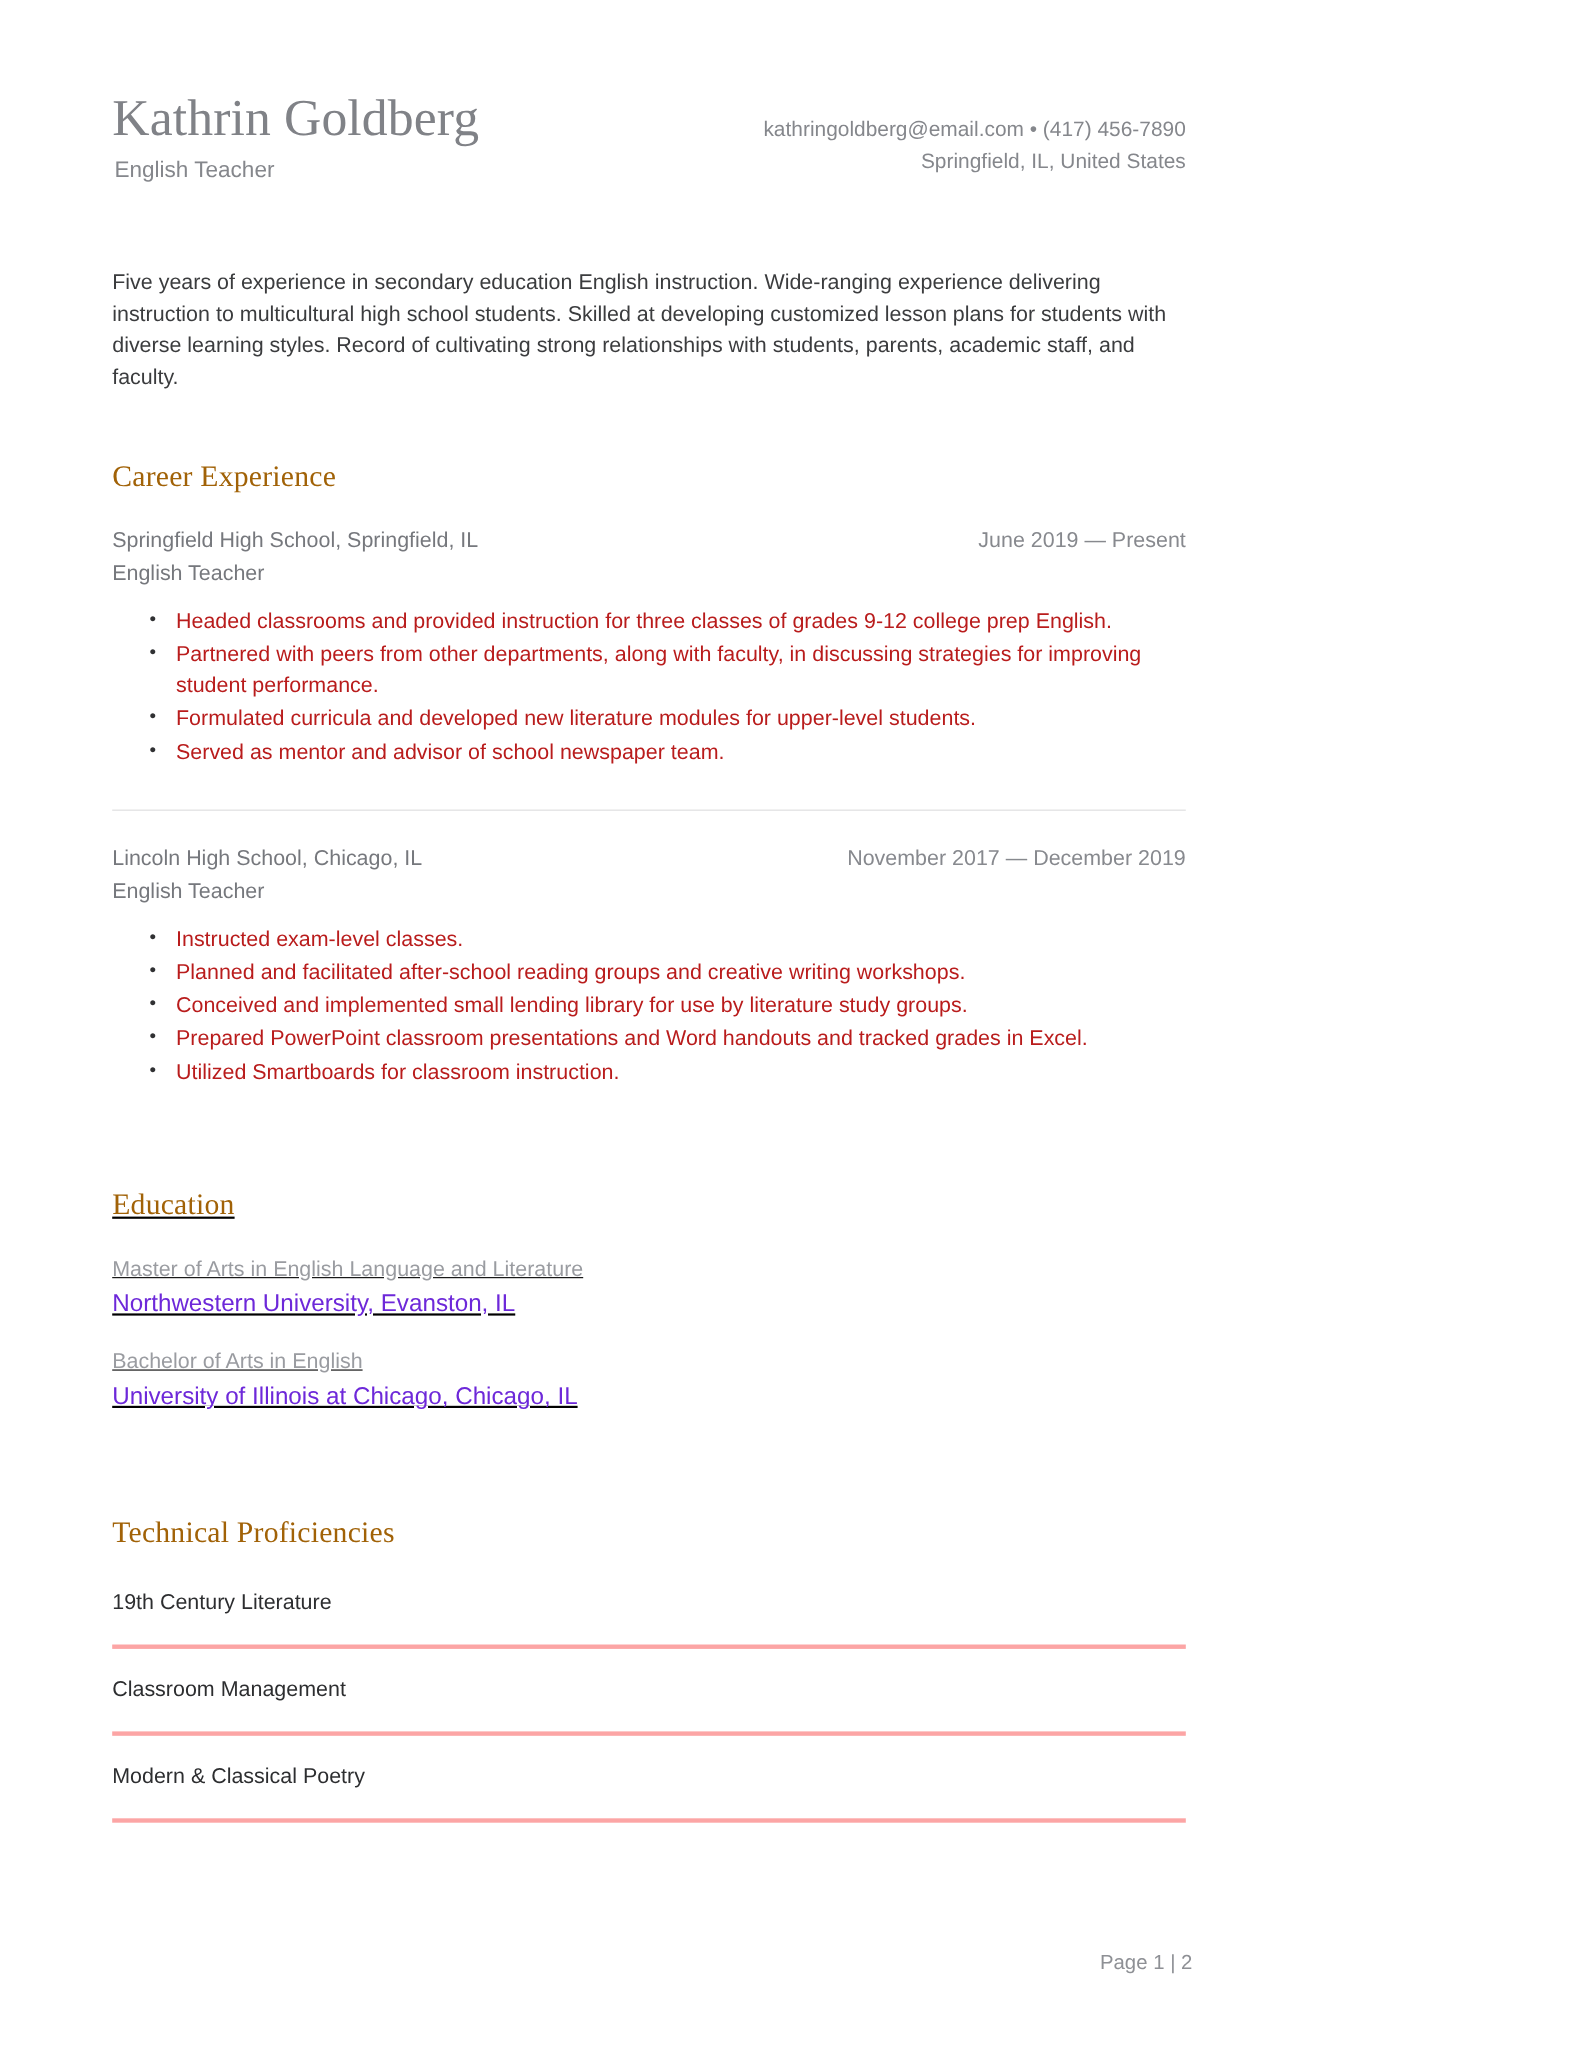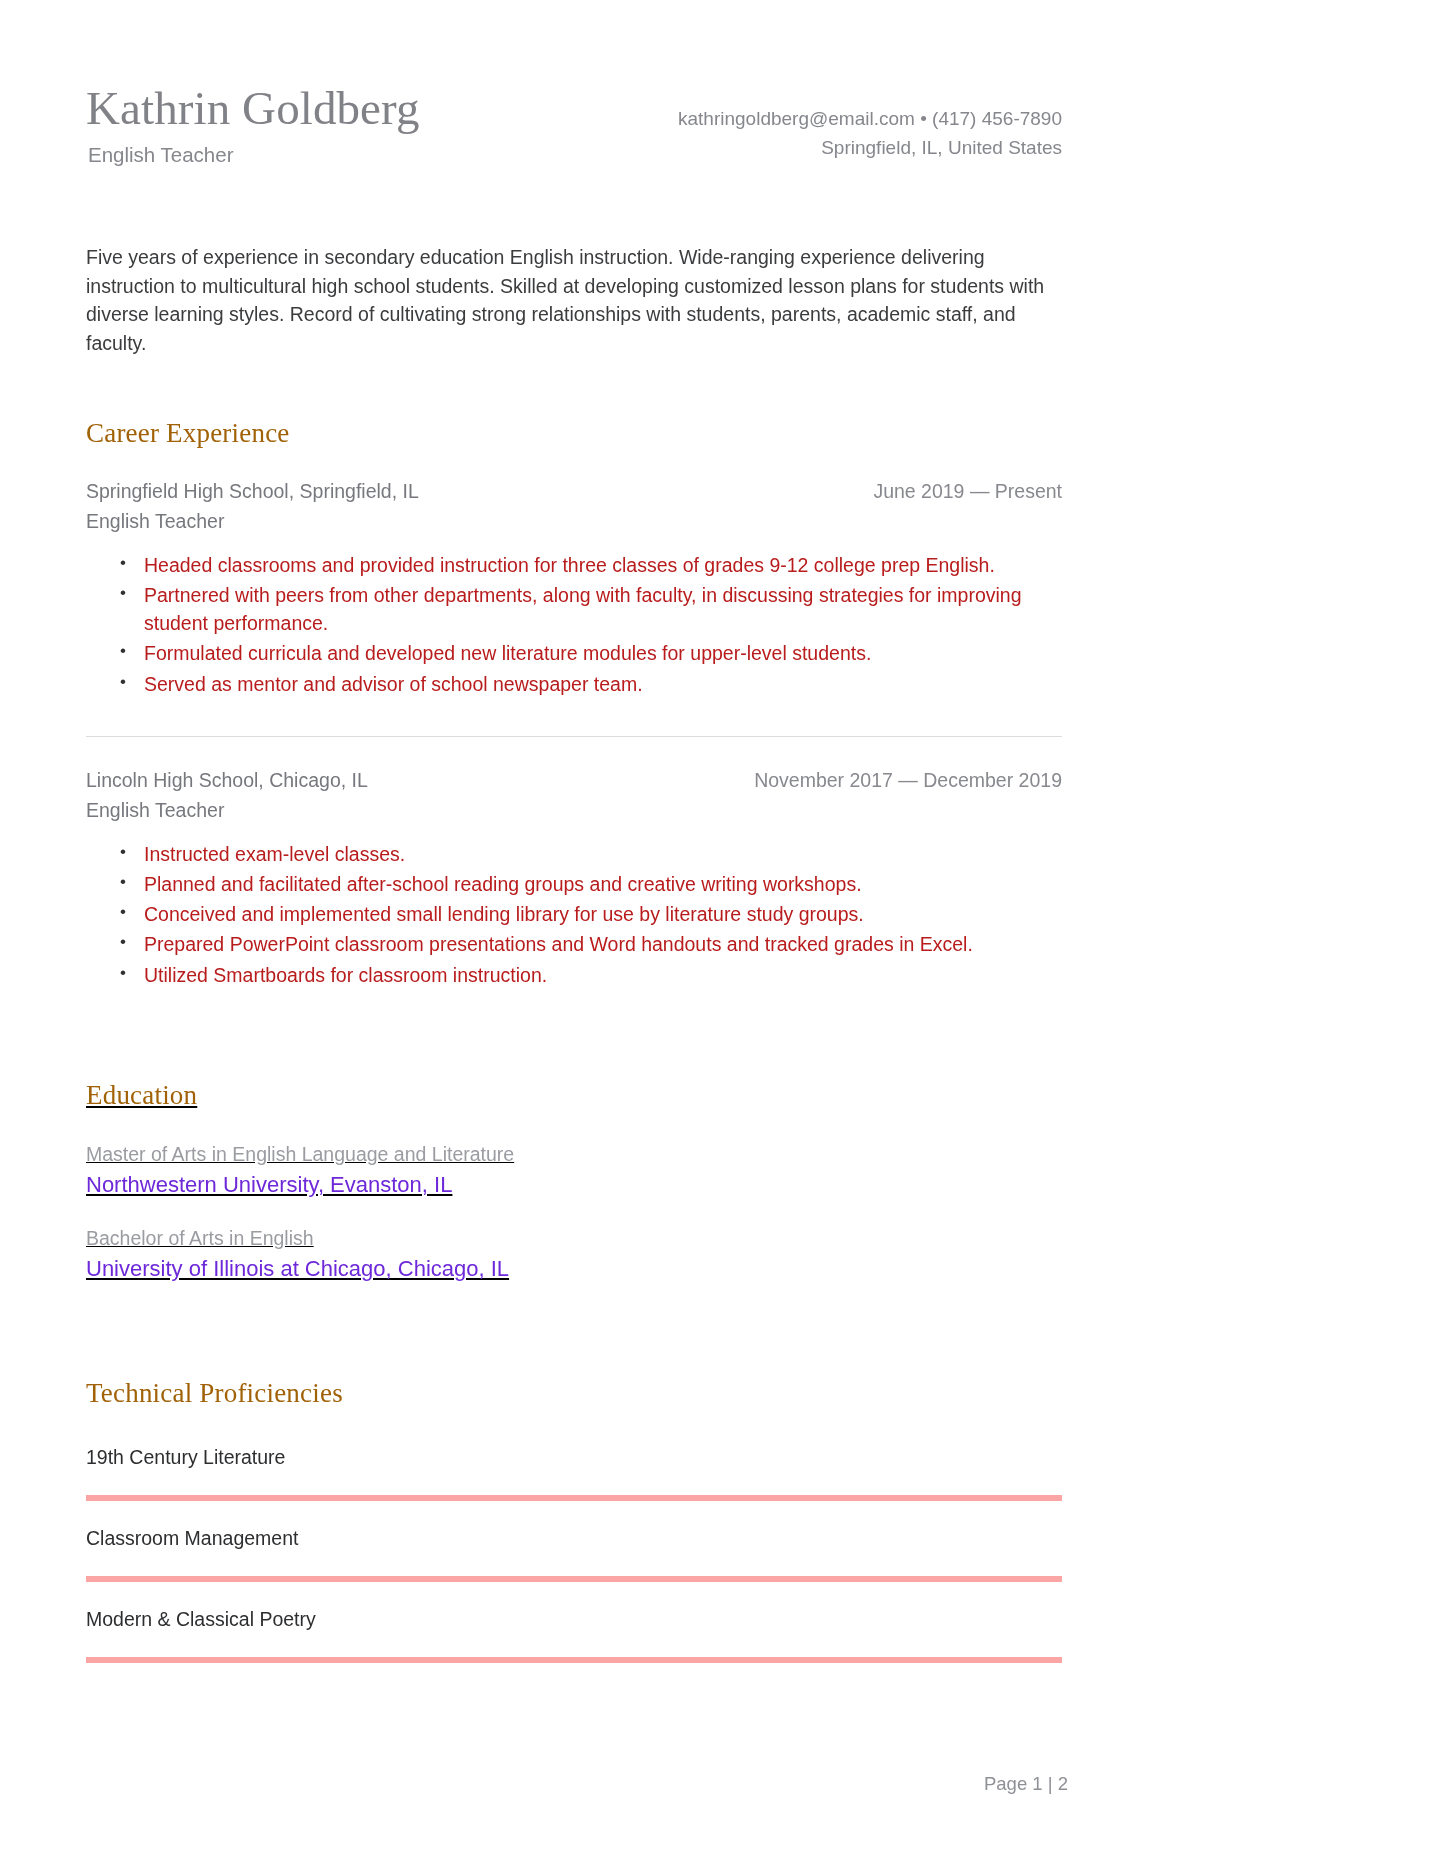--- a/index.html
+++ b/index.html
@@ -13,20 +13,21 @@
     font-family: "Liberation Sans", sans-serif;
     -webkit-font-smoothing: antialiased;
   }
 
   .page {
     position: relative;
     width: 1148px;
     min-height: 1863px;
     background: #ffffff;
     padding: 68px 86px 0 86px;
+    margin-left: 16px;
   }
 
   
   .resume-header {
     display: flex;
     align-items: flex-start;
     justify-content: space-between;
     padding-top: 14px;
   }
 
@@ -166,21 +167,21 @@
   }
 
   
   .skills-list { margin-top: 32px; }
 
   .skill-item {
     font-size: 19.5px;
     color: #2d2e30;
     line-height: 1.4;
     padding: 0 0 24px 0;
-    border-bottom: 6px solid #fca5a5;
+    border-bottom: 4px solid #fca5a5;
     margin-bottom: 24px;
   }
   .skill-item:first-child { padding-top: 2px; }
   .skill-item:last-child { margin-bottom: 0; }
 
   
   .page-footer {
     position: absolute;
     right: 80px;
     bottom: 68px;

